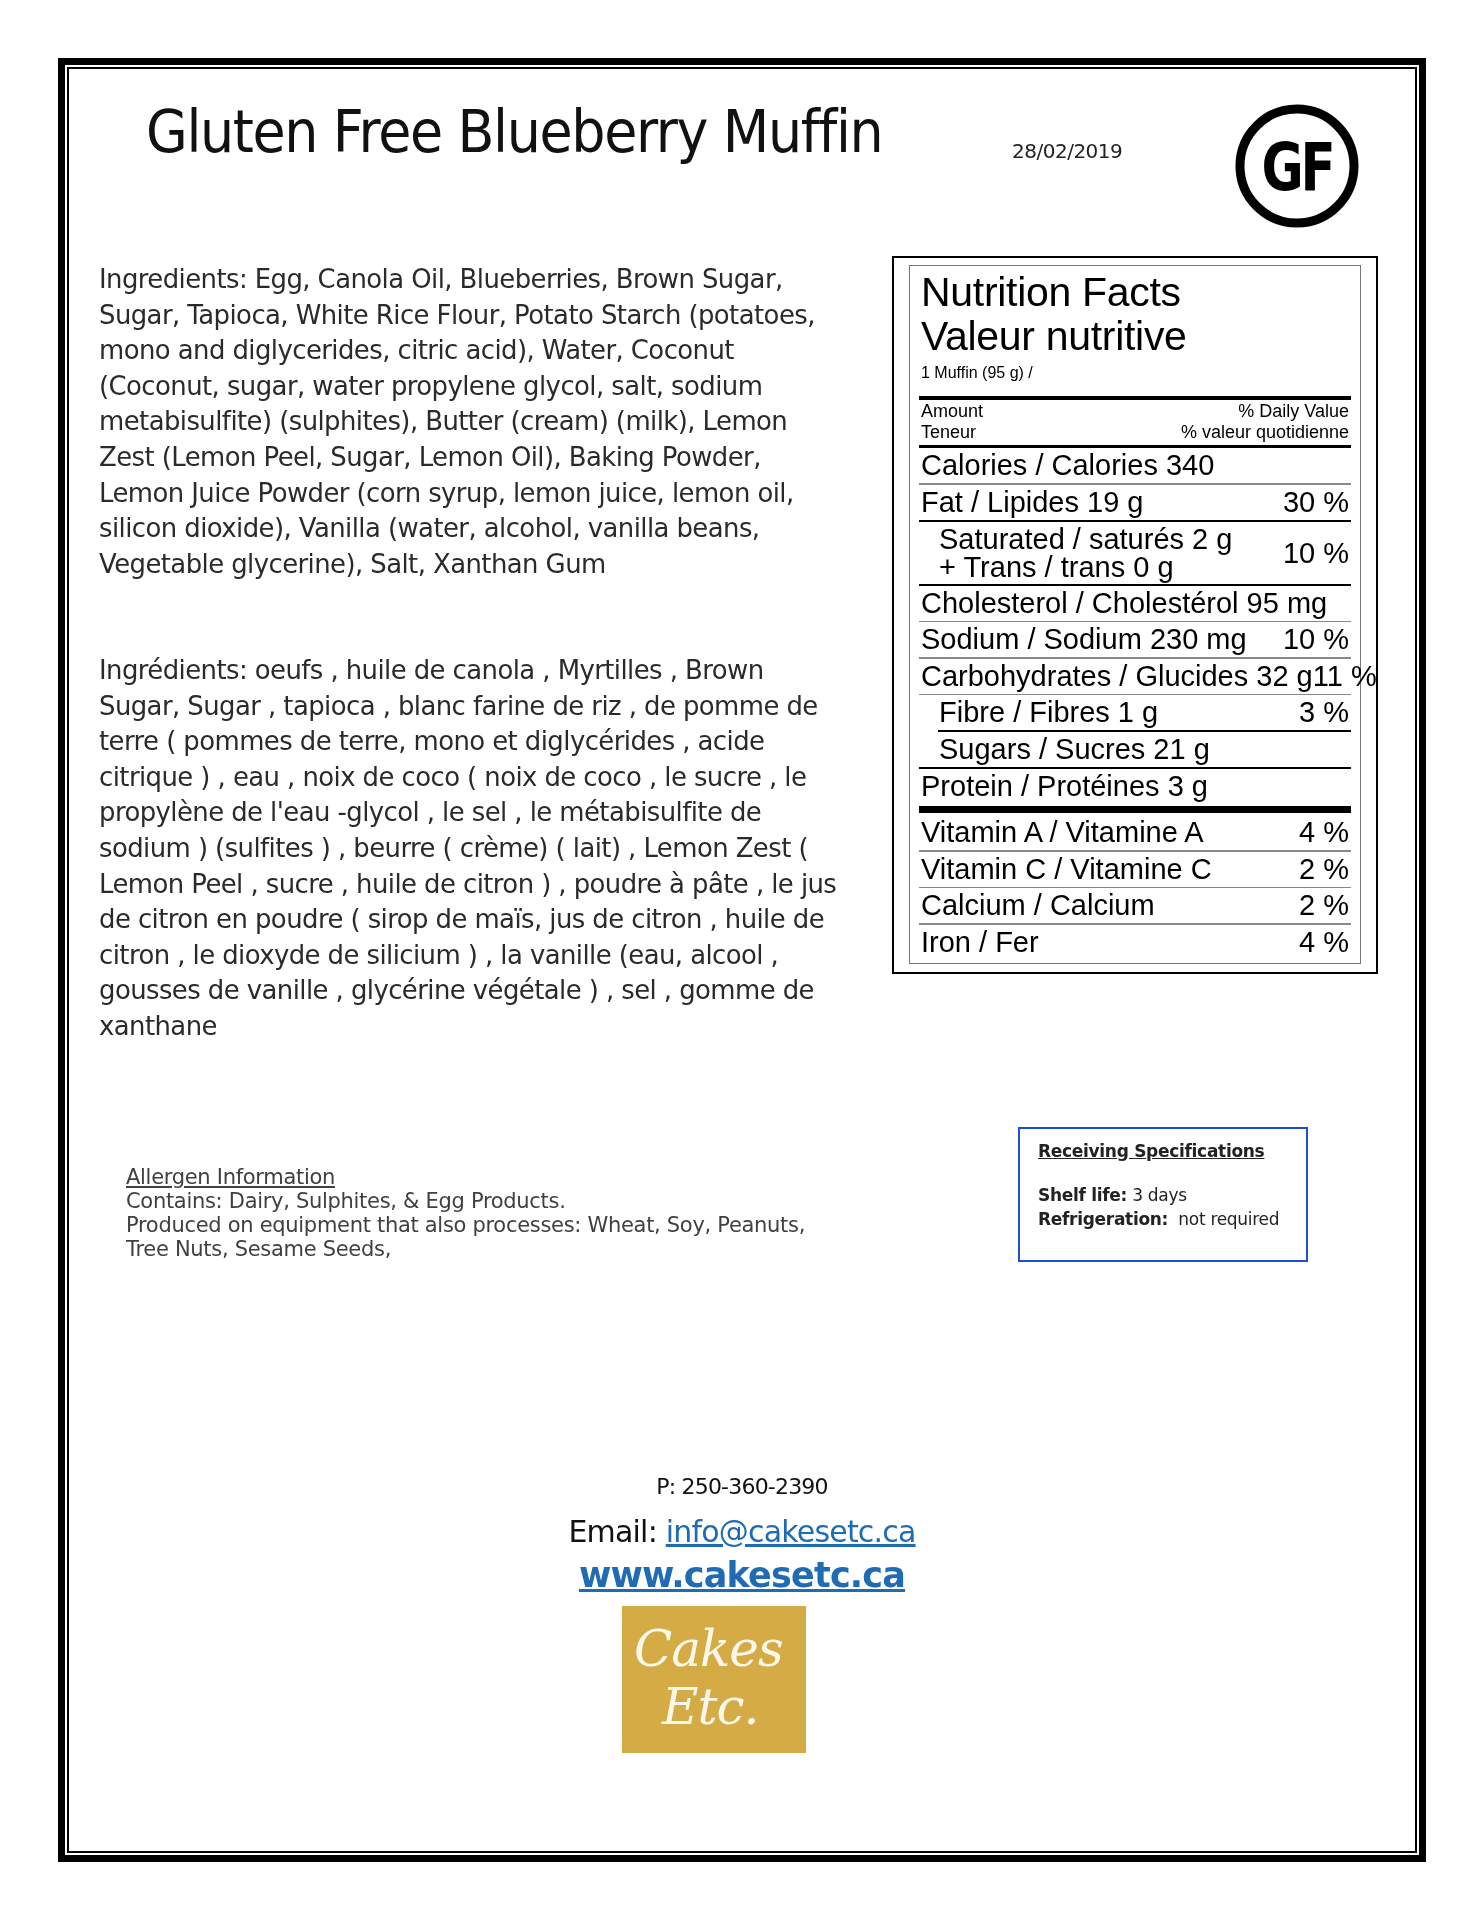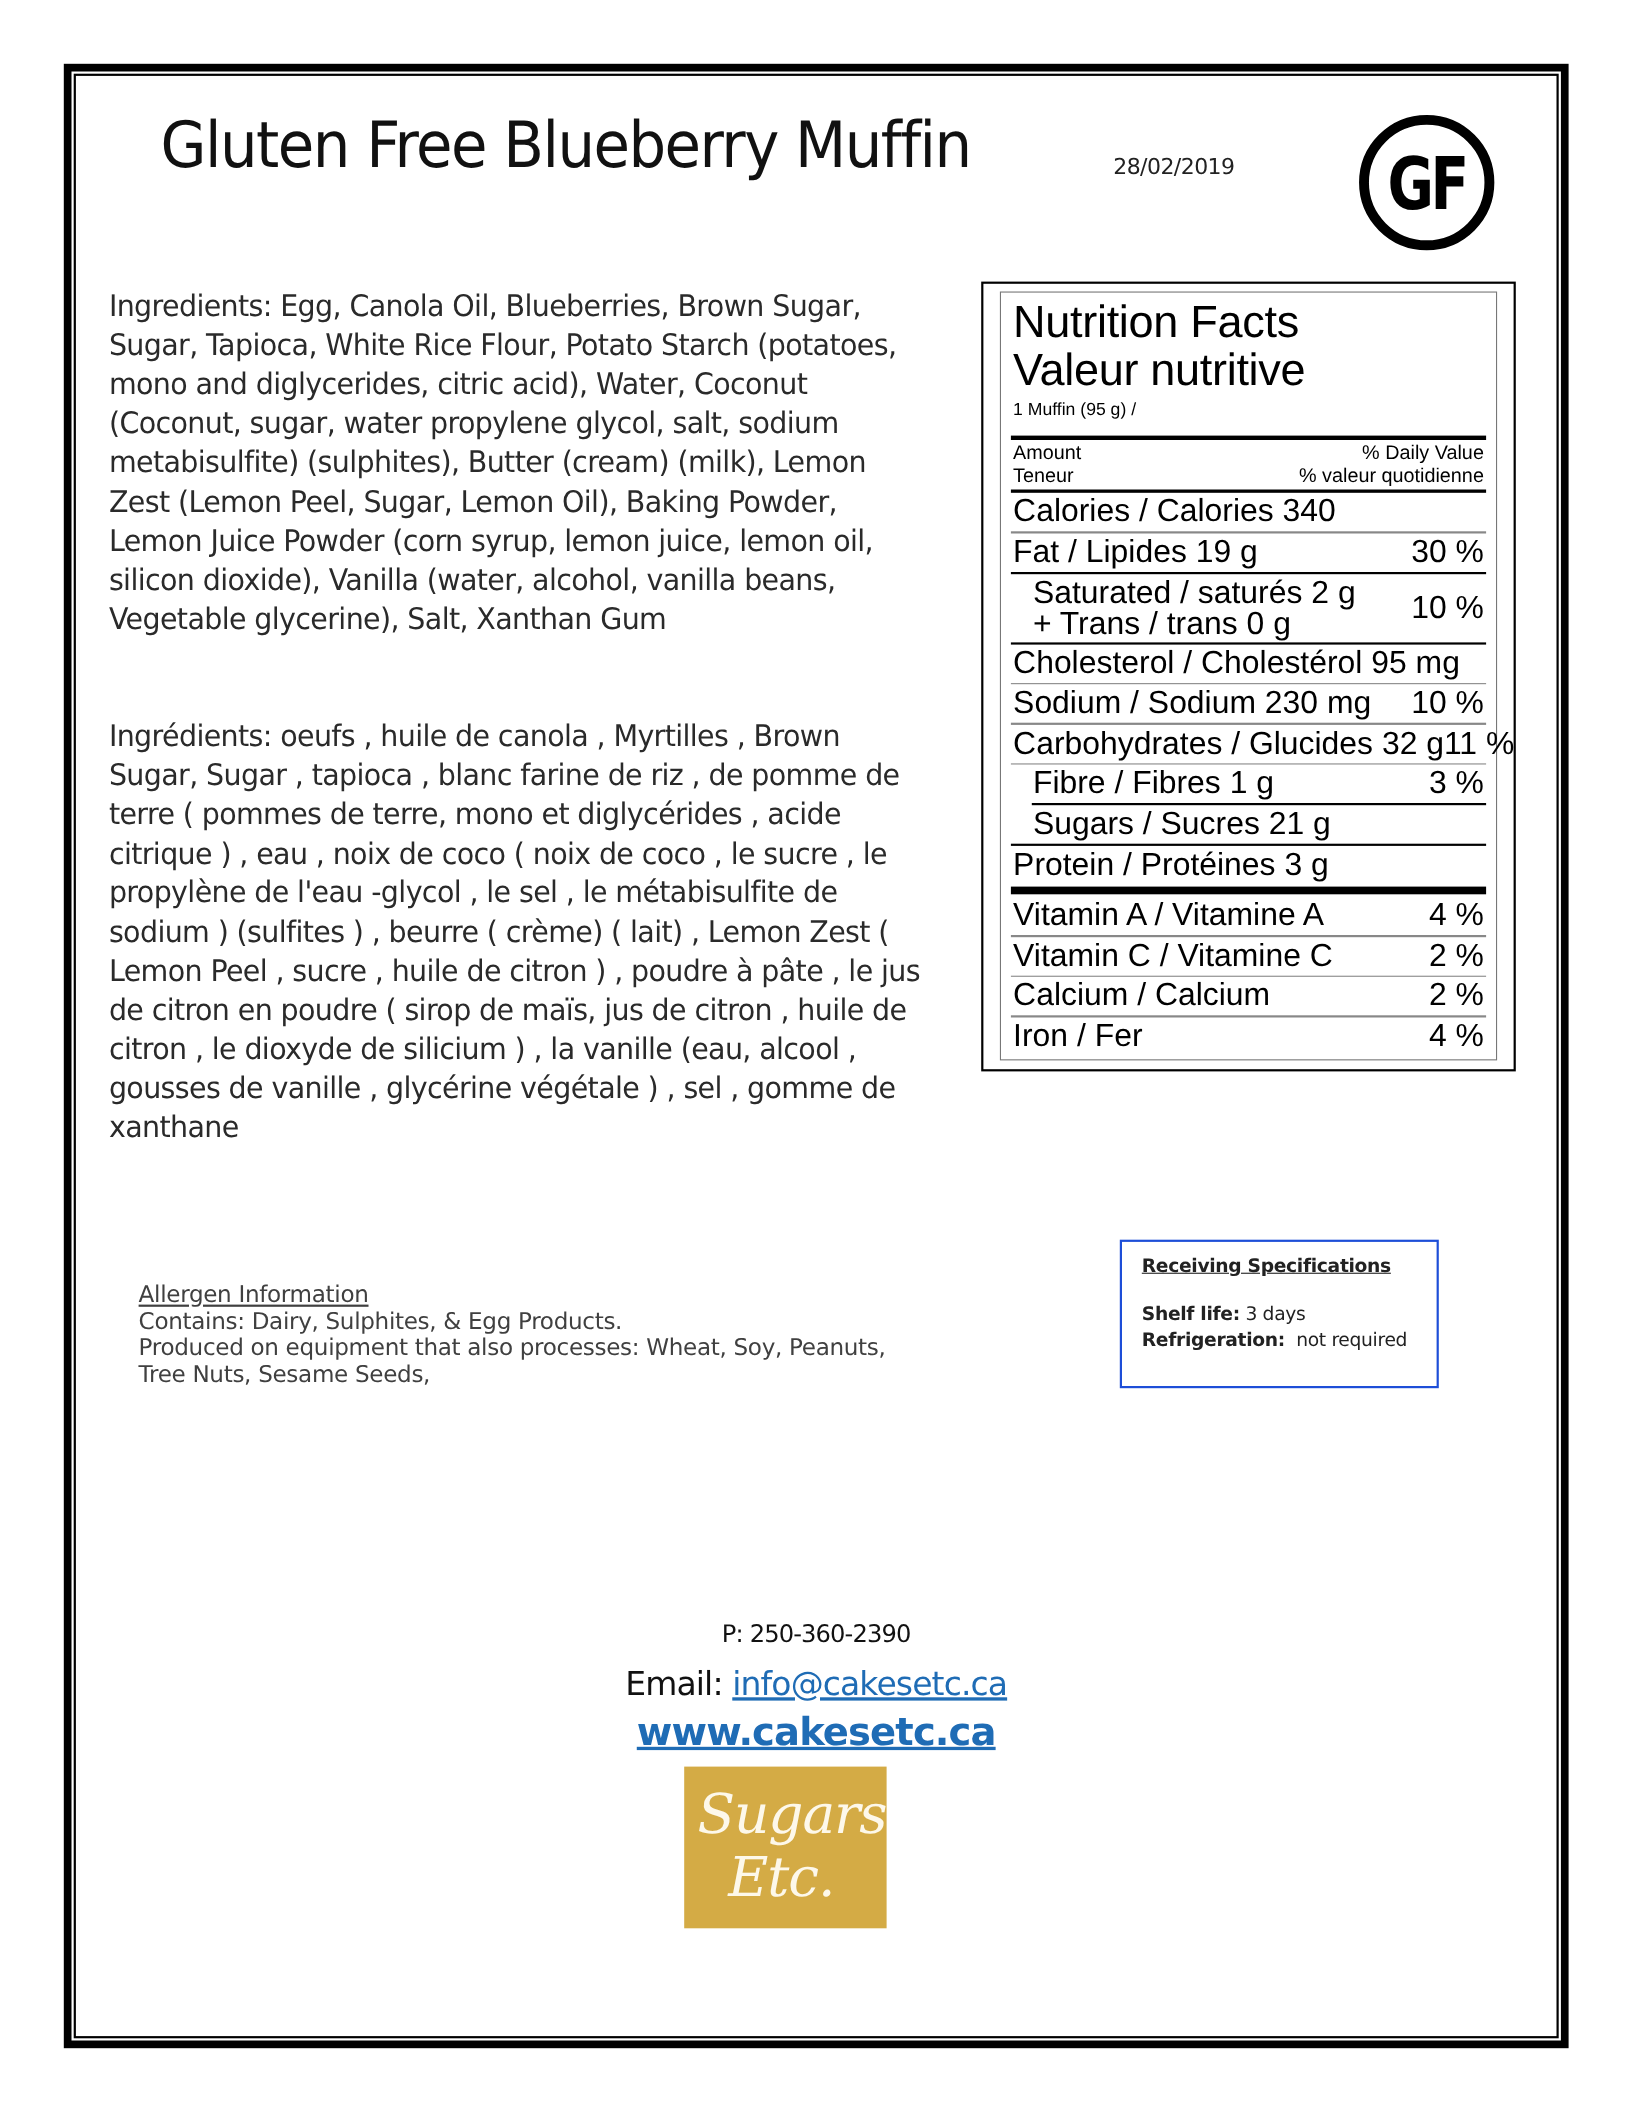--- a/index.html
+++ b/index.html
@@ -186,15 +186,15 @@
 <div class="contact phone">P: 250-360-2390</div>
 <div class="contact email">
   <span>Email:</span>
   <a>info@cakesetc.ca</a>
 </div>
 <div class="contact web">
   <a>www.cakesetc.ca</a>
 </div>
 
 <div class="brand-logo">
-  <span class="l1">Sugars</span>
+  <span class="l1">Cakes</span>
   <span class="l2">Etc.</span>
 </div>
 
 </body></html>

